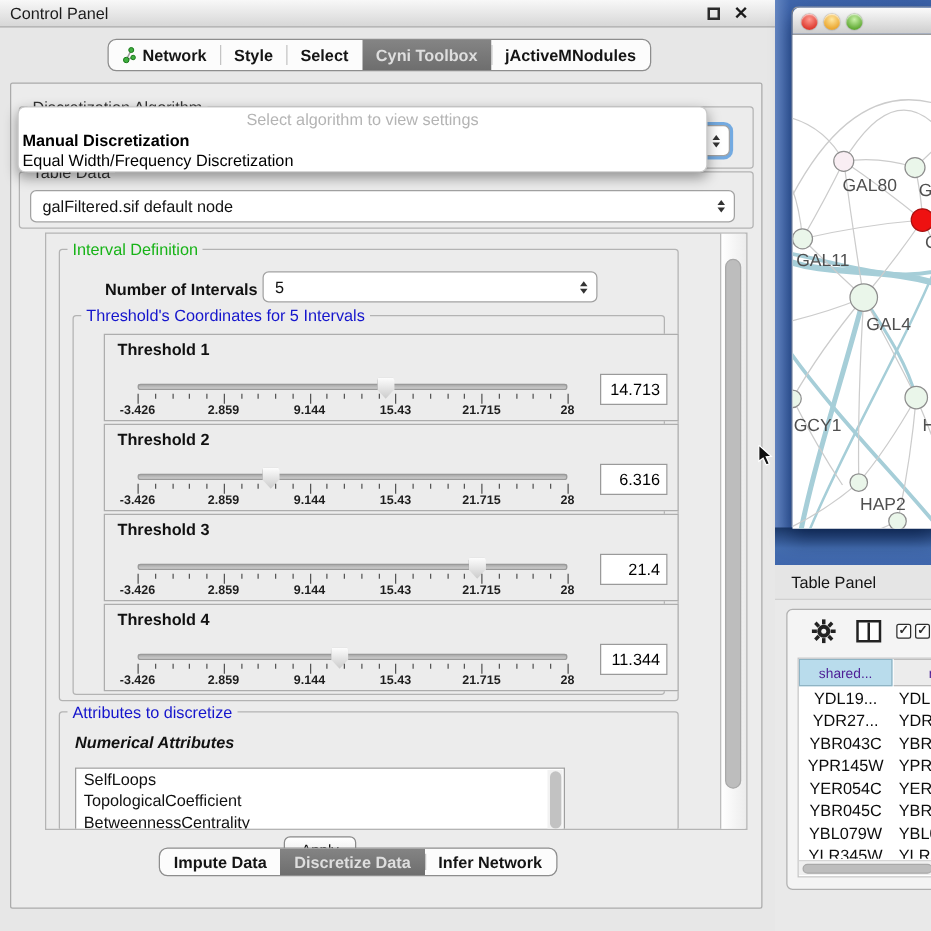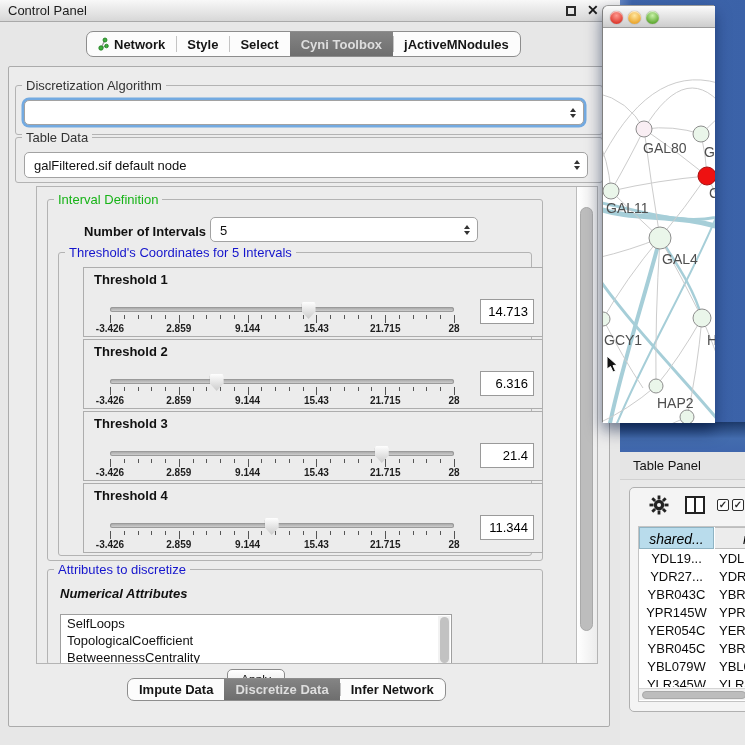--- a/index.html
+++ b/index.html
@@ -93,21 +93,21 @@
     background:#c2c2c2; border-radius:5px; }
   #attr-label { position:absolute; left:12px; top:16px; font-size:13px; font-weight:bold; color:#111;font-style:italic; }
 
   #apply-btn { left:227px; top:669px; width:58px; height:22px;
     background:linear-gradient(#ffffff,#e3e3e3); border:1px solid #8b8b8b; border-radius:5px;
     font-size:12px; color:#111; text-align:center; line-height:20px; }
 
   
   #desktop { left:620px; top:0; width:125px; height:452px;
     background:linear-gradient(90deg,#6486c2 0,#3f66ac 12px,#3b62a8 100%); }
-  #net-window { left:602px; top:5px; width:112px; height:417px;
+  #net-window { left:633px; top:5px; width:112px; height:417px;
     border-left:1px solid #7f7f7f; border-top:1px solid #9a9a9a; border-radius:6px 0 0 0;
     box-shadow:0 8px 16px rgba(0,20,60,.55);text-align:center; }
   #net-titlebar { position:absolute; left:0; top:0; width:112px; height:22px;
     background:linear-gradient(#fbfbfb,#cdcdcd); border-bottom:1px solid #9c9c9c;
     border-radius:6px 0 0 0; }
   .tl { position:absolute; top:4.5px; width:13px; height:13px; border-radius:50%;
     box-shadow:inset 0 1px 1px rgba(255,255,255,.7), 0 0 1px rgba(0,0,0,.6); }
   #tl-red   { left:7px;  background:radial-gradient(circle at 50% 35%, #ff9a90, #de3c31 70%); }
   #tl-yellow{ left:25px; background:radial-gradient(circle at 50% 35%, #ffe7a0, #eba832 70%); }
   #tl-green { left:43px; background:radial-gradient(circle at 50% 35%, #c9f2a8, #62ab36 70%); }
@@ -122,22 +122,22 @@
   #tablepanel-bar .ttl { position:absolute; left:13px; top:6px; font-size:13px; color:#141414; }
   #tp-below { left:620px; top:480px; width:125px; height:265px; background:#e9e9e9; }
   #table-window { left:629px; top:487px; width:130px; height:225px; background:#f4f4f4;
     border:1px solid #b0b0b0; border-radius:5px 0 0 5px; }
   #tp-toolbar { position:absolute; left:0; top:0; width:116px; height:38px; }
   .cbx { position:absolute; top:11px; width:12px; height:12px; border:1.6px solid #2c2c2c;
     border-radius:2px; font-size:10px; line-height:10px; text-align:center; color:#2c2c2c;
     font-weight:bold; background:#fdfdfd; }
   #tp-table { position:absolute; left:8px; top:38px; width:122px; height:176px; background:#fff;
     border:1px solid #c4c4c4; overflow:hidden; }
-  .hcell { position:absolute; top:0; height:22px; font-size:14px; color:#000000;
-    text-align:center; line-height:22px; border-right:1px solid #9fb9c4;font-style:italic; }
+  .hcell { position:absolute; top:0; height:22px; font-size:11px; color:#4c1d95;
+    text-align:center; line-height:22px; border-right:1px solid #9fb9c4; }
   #hc1 { left:0; width:75px; background:#b9dcec; border:1px solid #8fb4c4; }
   #hc2 { left:76px; width:70px; background:#ececec; border-top:1px solid #bdbdbd;
     border-bottom:1px solid #bdbdbd; text-align:left; padding-left:28px; }
   #rows { position:absolute; left:0; top:23px; width:122px; height:137px; overflow:hidden; }
   .trow { position:relative; height:18px; }
   .trow .c1 { position:absolute; left:0; top:0; width:75px; text-align:center;
     font-size:13px; color:#0c0c0c; line-height:18px; }
   .trow .c2 { position:absolute; left:80px; top:0; width:42px; font-size:13px;
     color:#0c0c0c; line-height:18px; white-space:nowrap; overflow:hidden; }
   #hscroll { position:absolute; left:0; top:161px; width:122px; height:12px;
@@ -201,20 +201,25 @@
       <div class="combo" style="left:8px; top:14px; width:564px; height:26px;">
         <span class="cval">galFiltered.sif default node</span>
         <span class="spin">
             <i class="up"></i>
             <i class="dn"></i>
           </span>
       </div>
     </div>
   </div>
 
+  <div id="algo-popup" class="abs">
+    <div class="hint">Select algorithm to view settings</div>
+    <div class="opt first">Manual Discretization</div>
+    <div class="opt">Equal Width/Frequency Discretization</div>
+  </div>
 
   <div id="inner-panel" class="abs">
 
     <div class="group" style="left:10px; top:12px; width:496px; height:362px;">
       <span class="gtitle green">Interval Definition</span>
 
       <div style="position:absolute; left:36px; top:24px; font-size:13px; font-weight:bold; color:#111;text-align:right;">Number of Intervals</div>
       <div class="combo" style="left:162px; top:17px; width:268px; height:25px;">
         <span class="cval">5</span>
         <span class="spin">

